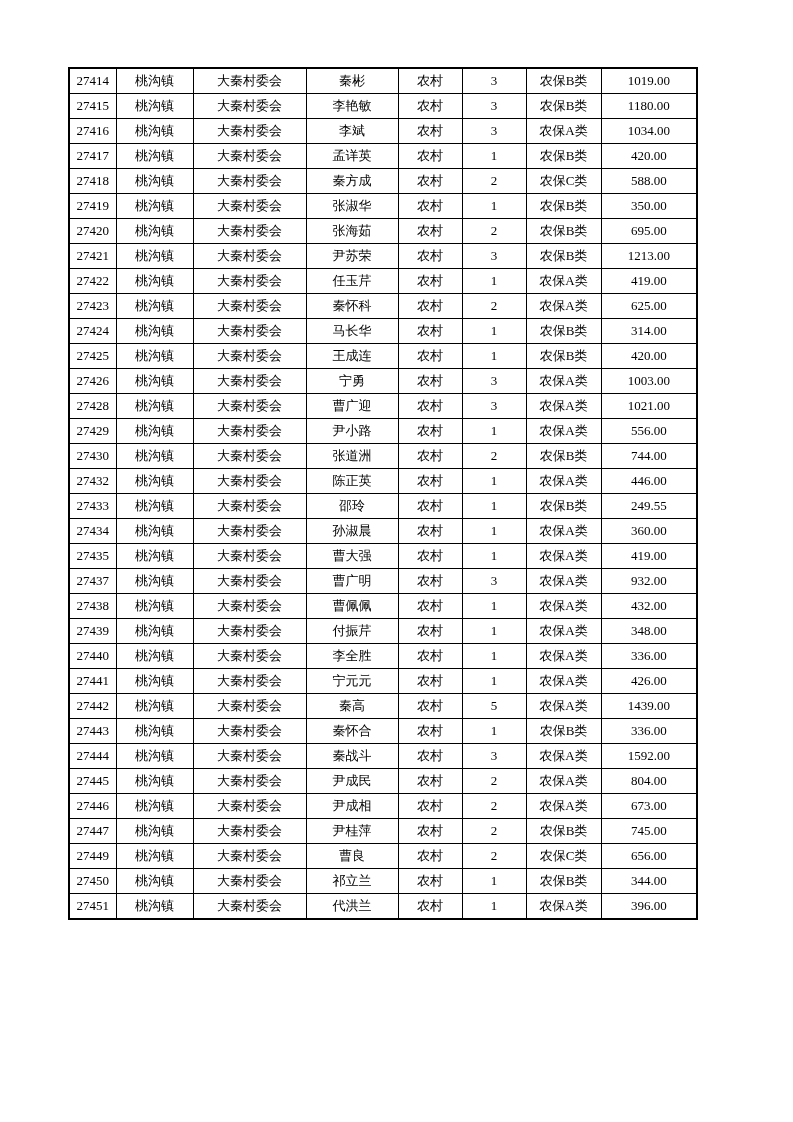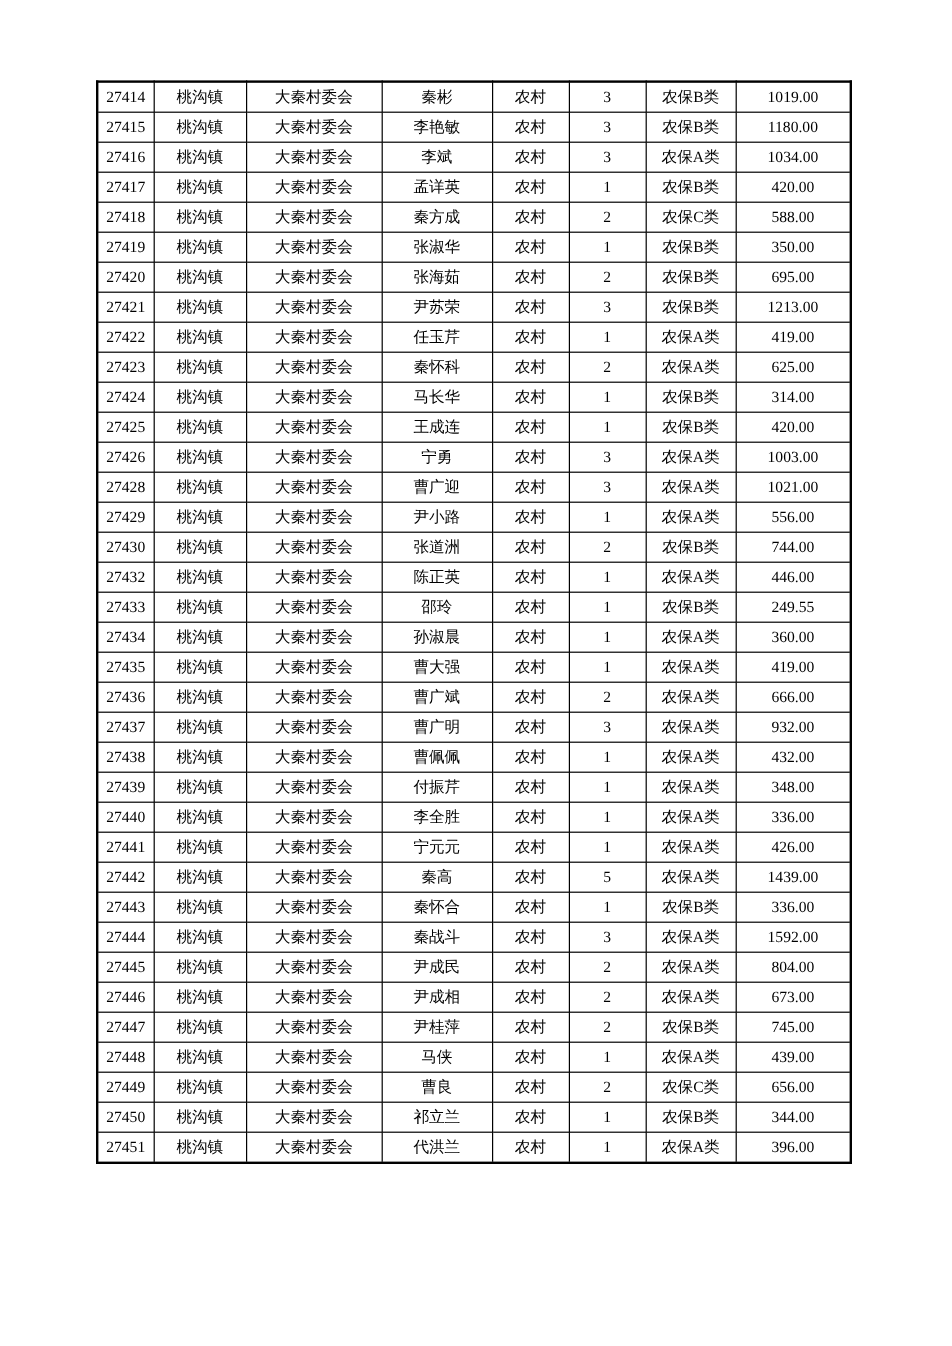--- a/index.html
+++ b/index.html
@@ -14,21 +14,20 @@
     background: #ffffff;
     overflow: hidden;
   }
   table.data-table {
     position: absolute;
     left: 68px;
     top: 67px;
     border-collapse: collapse;
     table-layout: fixed;
     border: 2px solid #000000;
-    margin-left: 12px;
   }
   table.data-table td {
     border: 1px solid #000000;
     height: 24px;
     padding: 0 2px;
     text-align: center;
     vertical-align: middle;
     font-family: "Liberation Serif", "DejaVu Serif", serif;
     font-size: 13px;
     color: #000000;
@@ -254,30 +253,20 @@
           <td>27435</td>
           <td>桃沟镇</td>
           <td>大秦村委会</td>
           <td>曹大强</td>
           <td>农村</td>
           <td>1</td>
           <td>农保A类</td>
           <td>419.00</td>
         </tr>
         <tr>
-          <td>27436</td>
-          <td>桃沟镇</td>
-          <td>大秦村委会</td>
-          <td>曹广斌</td>
-          <td>农村</td>
-          <td>2</td>
-          <td>农保A类</td>
-          <td>666.00</td>
-        </tr>
-        <tr>
           <td>27437</td>
           <td>桃沟镇</td>
           <td>大秦村委会</td>
           <td>曹广明</td>
           <td>农村</td>
           <td>3</td>
           <td>农保A类</td>
           <td>932.00</td>
         </tr>
         <tr>
@@ -372,30 +361,20 @@
         </tr>
         <tr>
           <td>27447</td>
           <td>桃沟镇</td>
           <td>大秦村委会</td>
           <td>尹桂萍</td>
           <td>农村</td>
           <td>2</td>
           <td>农保B类</td>
           <td>745.00</td>
-        </tr>
-        <tr>
-          <td>27448</td>
-          <td>桃沟镇</td>
-          <td>大秦村委会</td>
-          <td>马侠</td>
-          <td>农村</td>
-          <td>1</td>
-          <td>农保A类</td>
-          <td>439.00</td>
         </tr>
         <tr>
           <td>27449</td>
           <td>桃沟镇</td>
           <td>大秦村委会</td>
           <td>曹良</td>
           <td>农村</td>
           <td>2</td>
           <td>农保C类</td>
           <td>656.00</td>

